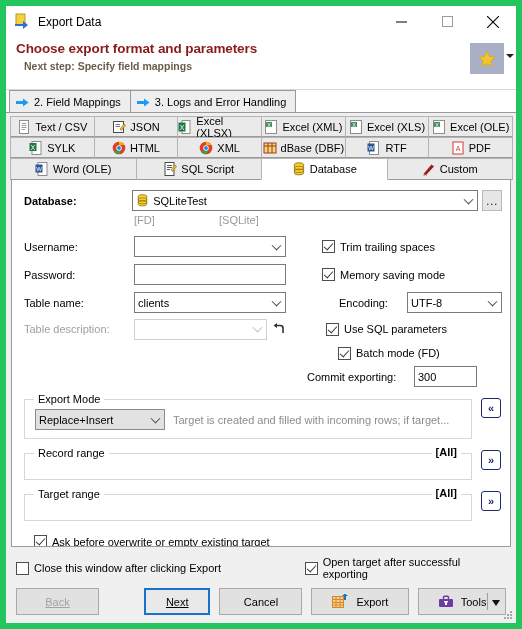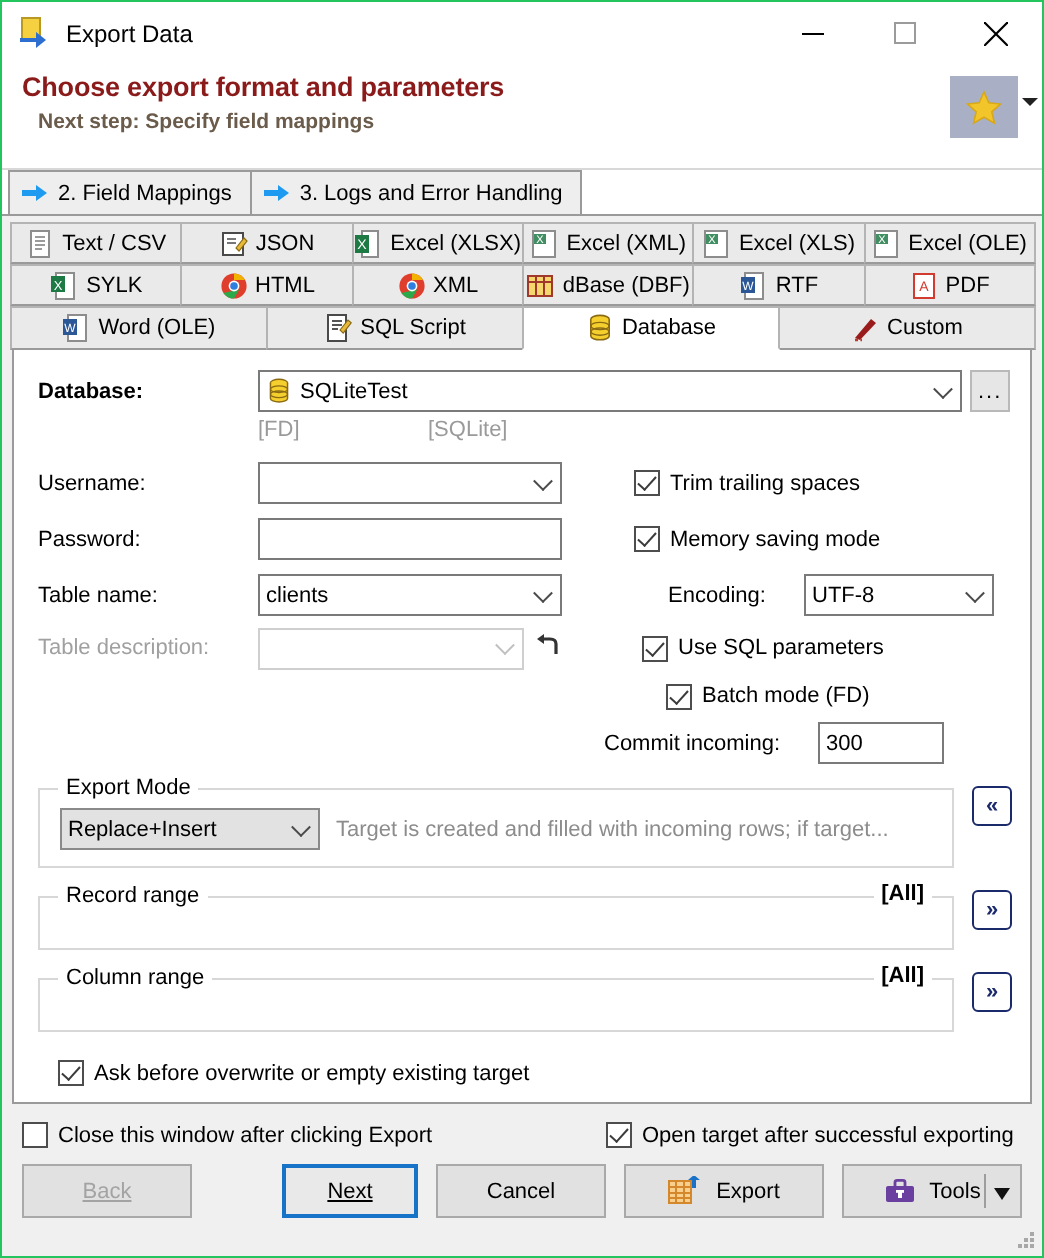--- a/index.html
+++ b/index.html
@@ -8,21 +8,21 @@
     width: 522px; height: 629px;
     font-family: "Liberation Sans", sans-serif;
     font-size: 11px;
     background: #f0f0f0;
     overflow: hidden;
   }
   #window {
     position: relative;
     width: 522px; height: 629px;
     background: #f0f0f0;
-    border: 1px solid #22c55e;
+    border: 6px solid #22c55e;
     display: flex; flex-direction: column;
   }
 
   
   #titlebar {
     height: 31px; min-height: 31px;
     background: #ffffff;
     display: flex; align-items: center;
     padding-left: 7px;
   }
@@ -563,21 +563,21 @@
     <div class="row" style="height:22px;">
       <div style="width:314px;"></div>
       <div class="cb">
         <span class="box checked"></span>
         <span class="lbl">Batch mode (FD)</span>
       </div>
     </div>
 
     <div class="row" style="height:25px;">
       <div style="width:283px;"></div>
-      <div class="lbl" style="width:107px;">Commit incoming:</div>
+      <div class="lbl" style="width:107px;">Commit exporting:</div>
       <div class="tbox" style="width:63px;">
         <span>300</span>
       </div>
     </div>
 
     <div class="group" style="height:40px;margin-right:30px;">
       <span class="gtitle">Export Mode</span>
       <div class="row" style="padding:9px 0 0 10px;">
         <div class="tbox combo" style="width:130px;background:#e2e2e2;border-color:#8a8a8a;">
           <span>Replace+Insert</span>
@@ -588,21 +588,21 @@
       <div class="navbtn" style="top:-2px;right:-30px;">«</div>
     </div>
 
     <div class="group" style="height:27px;margin-right:30px;margin-top:14px;">
       <span class="gtitle">Record range</span>
       <span class="gright">[All]</span>
       <div class="navbtn" style="top:-4px;right:-30px;">»</div>
     </div>
 
     <div class="group" style="height:27px;margin-right:30px;margin-top:14px;">
-      <span class="gtitle">Column range</span>
+      <span class="gtitle">Target range</span>
       <span class="gright">[All]</span>
       <div class="navbtn" style="top:-4px;right:-30px;">»</div>
     </div>
 
     <div class="cb" style="margin-top:14px;margin-left:10px;">
       <span class="box checked"></span>
       <span class="lbl">Ask before overwrite or empty existing target</span>
     </div>
   </div>
 

